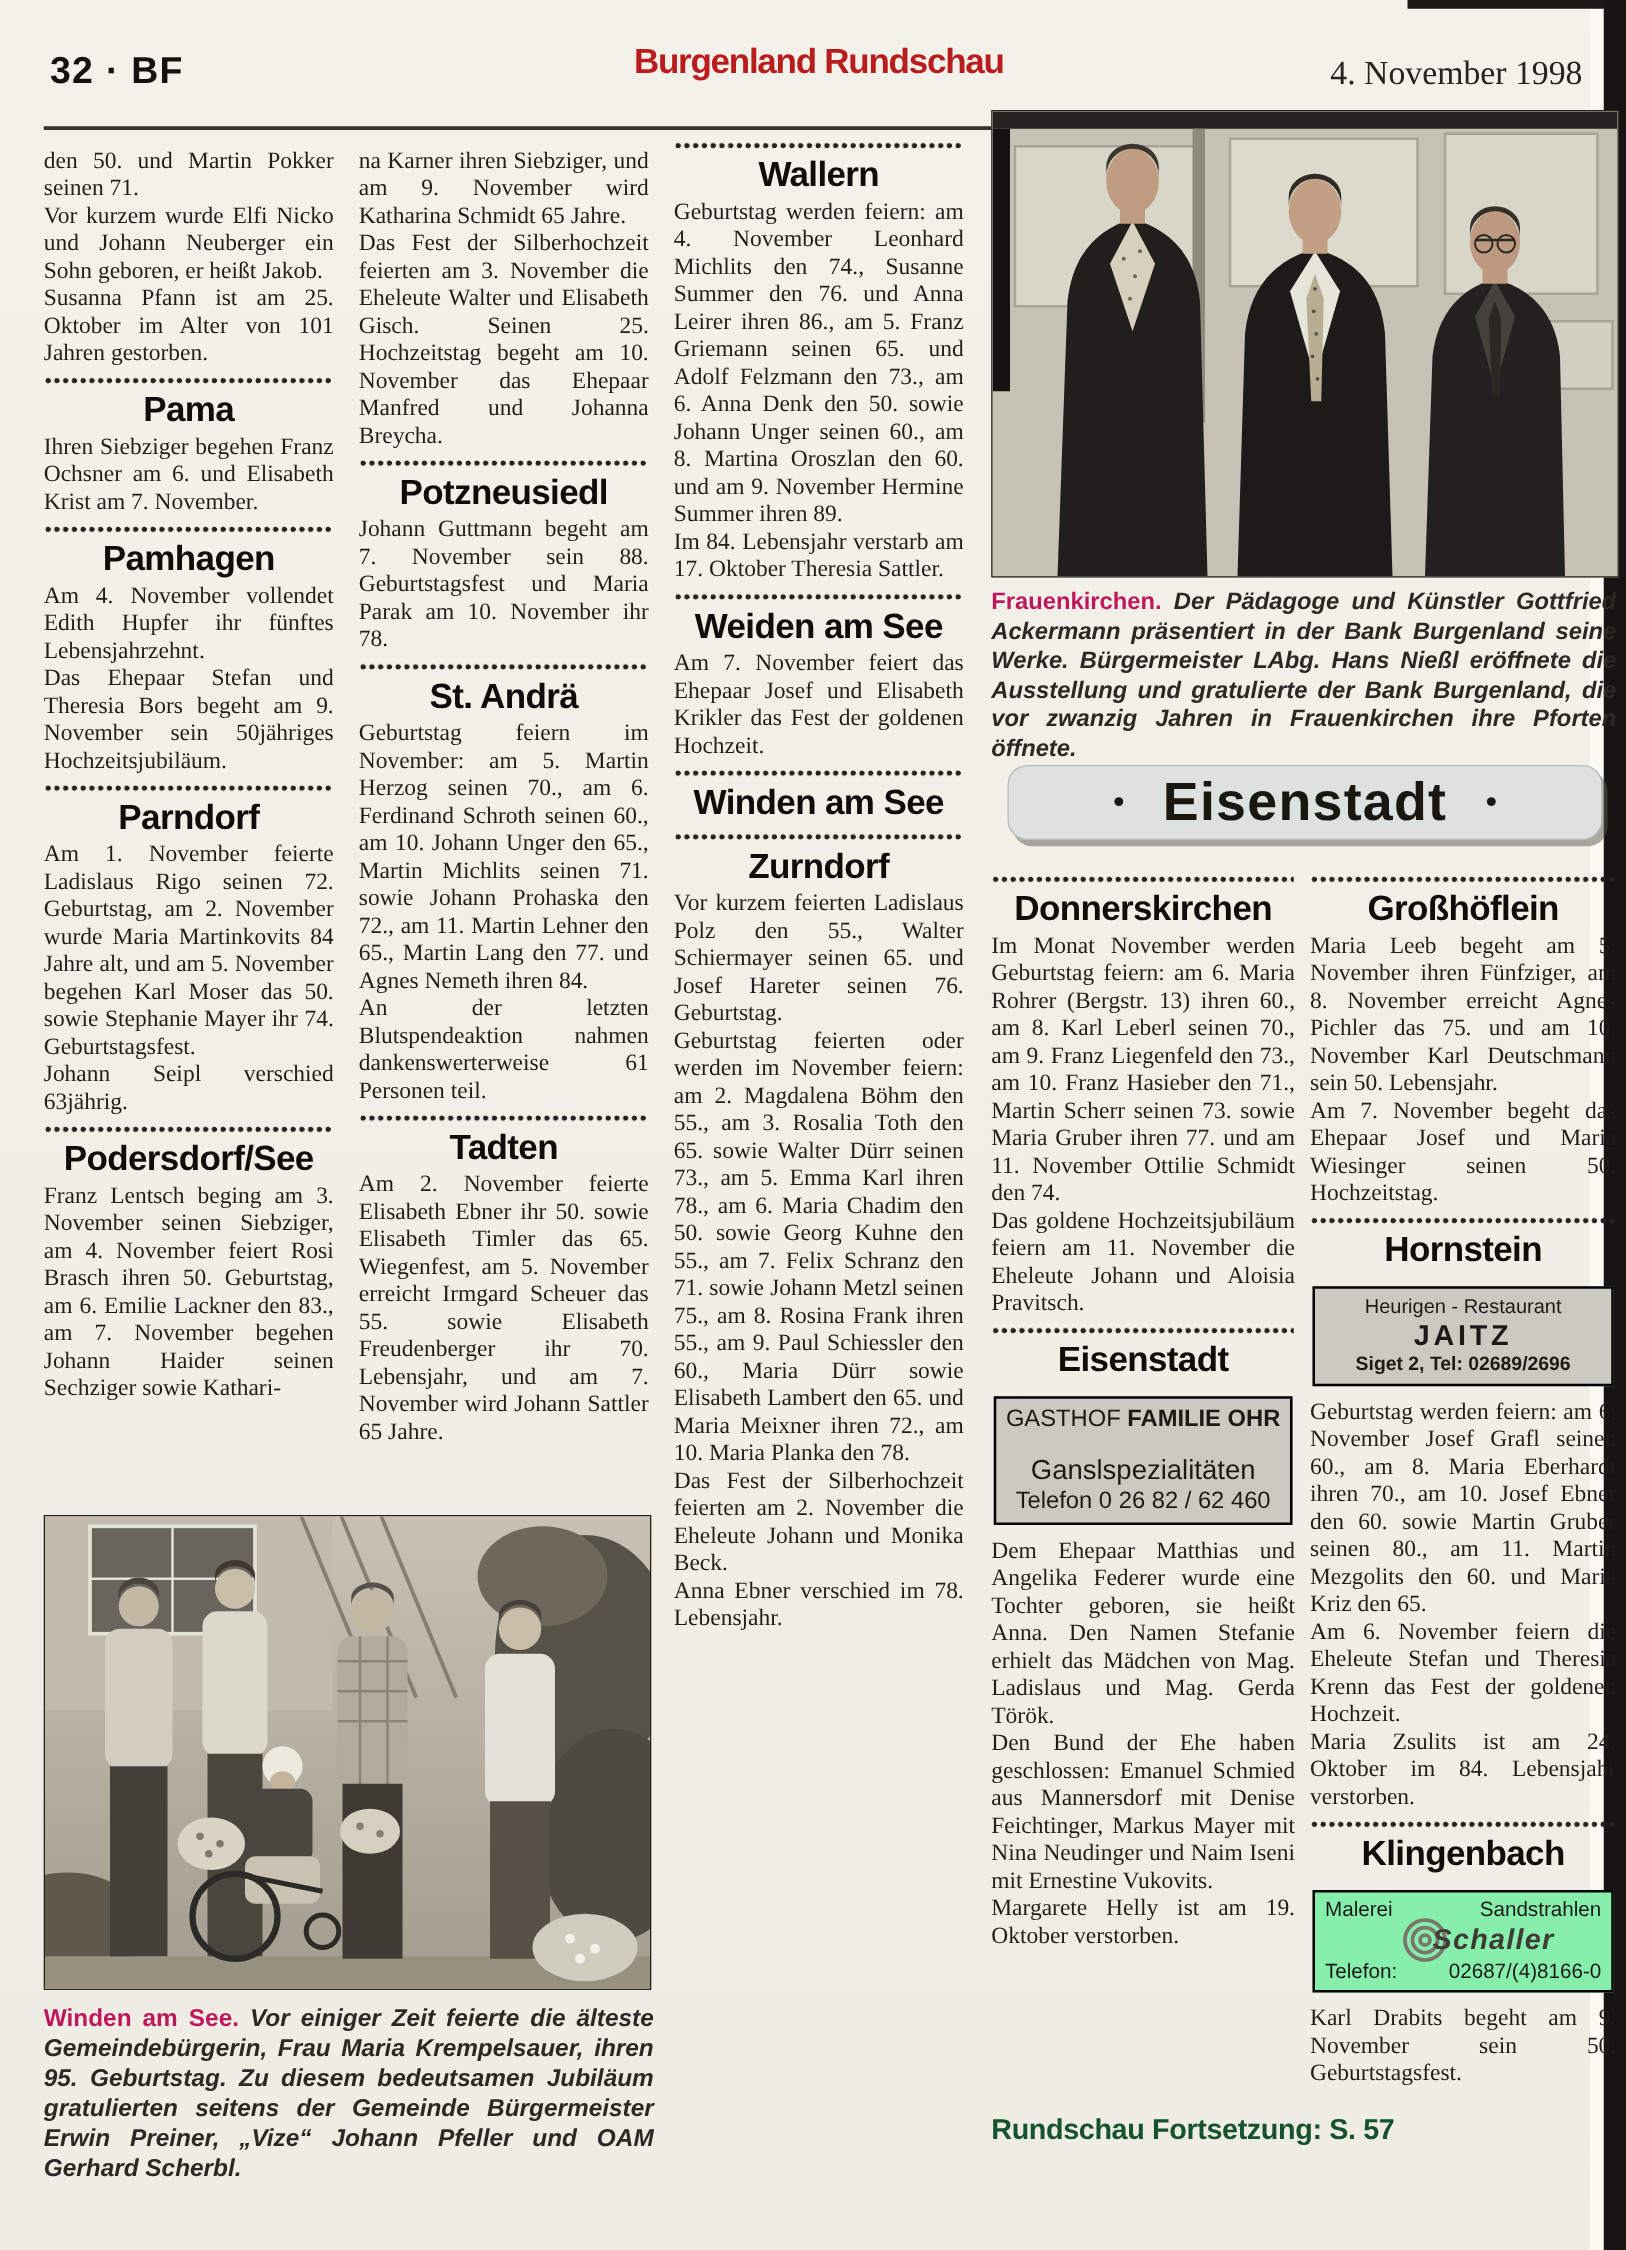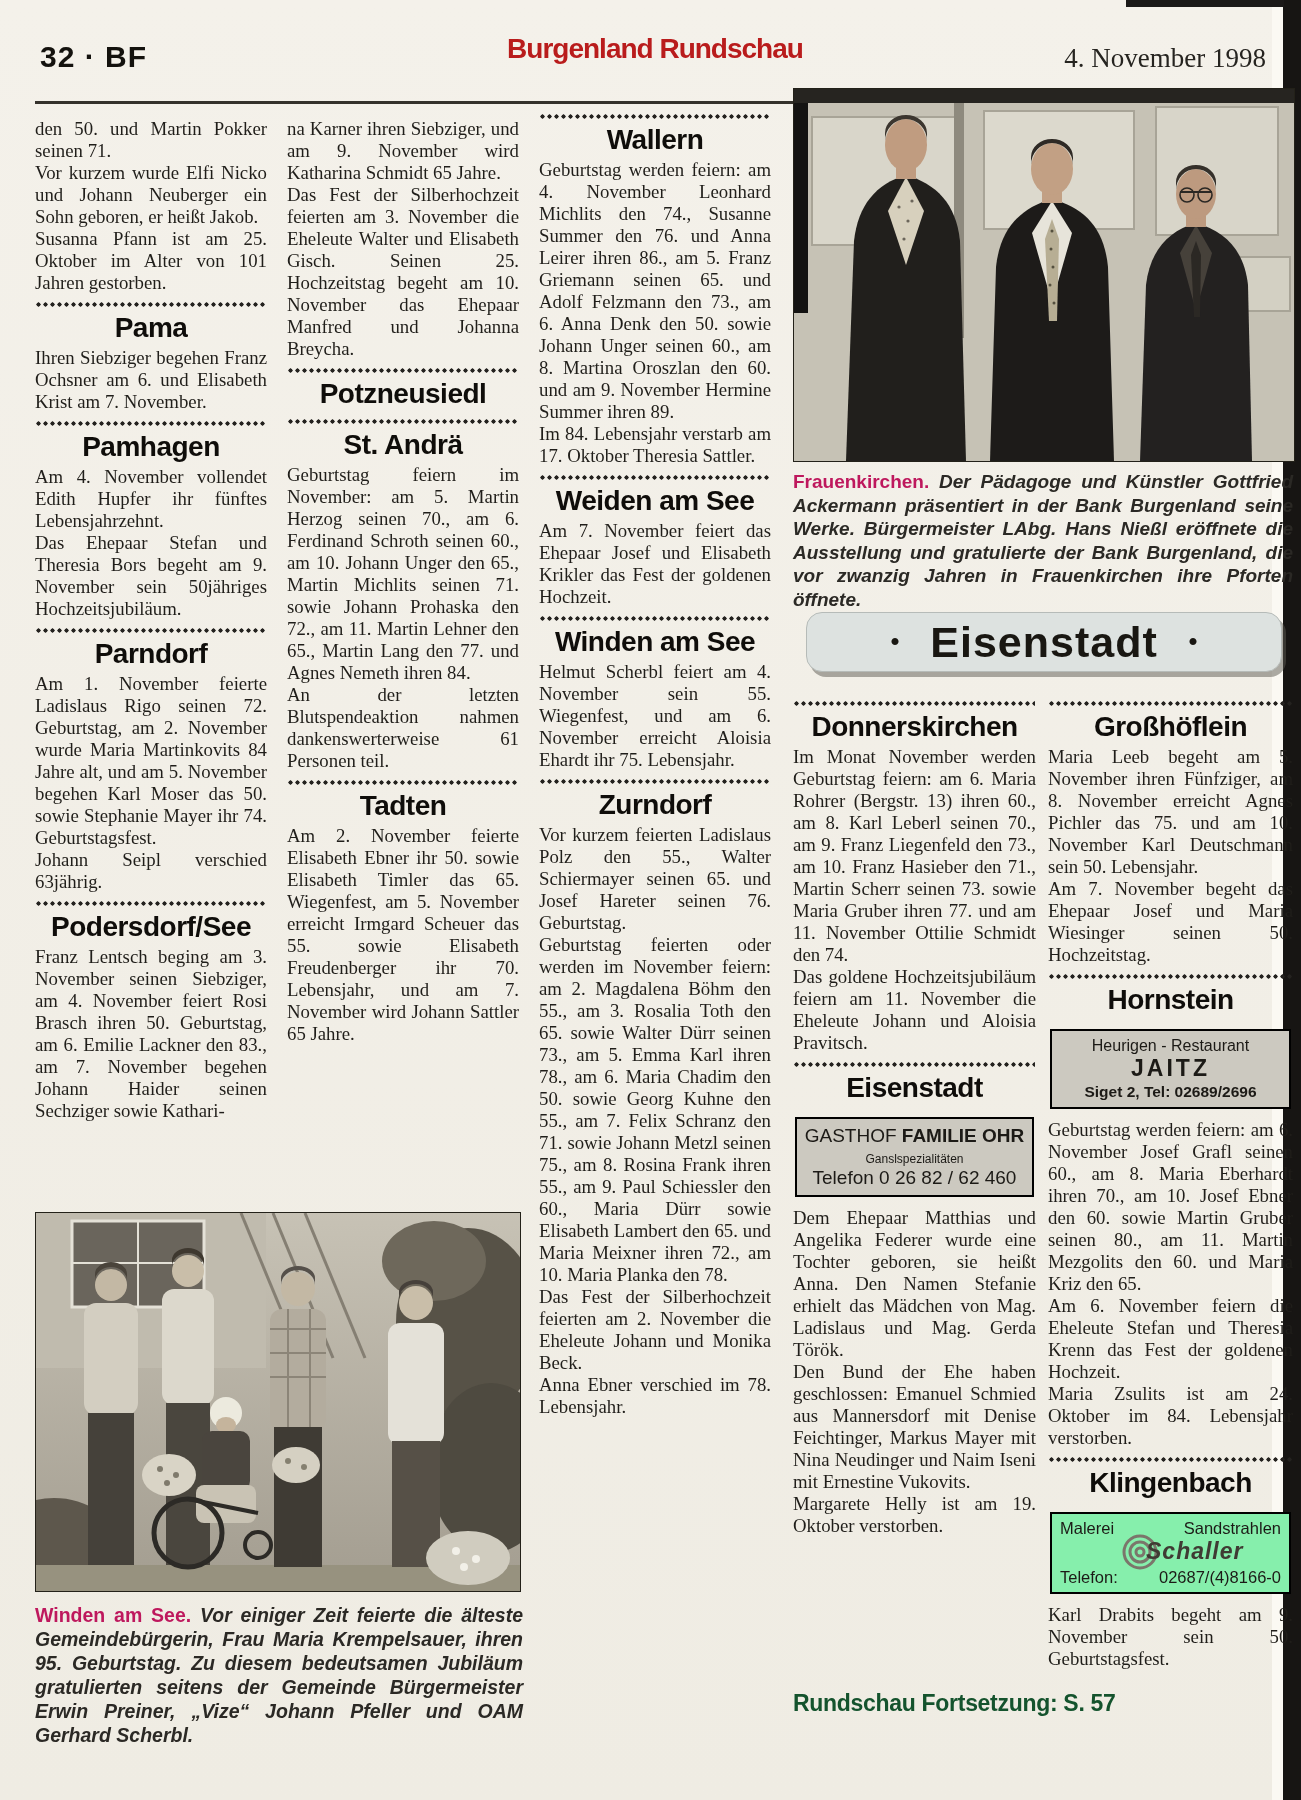--- a/index.html
+++ b/index.html
@@ -31,21 +31,21 @@
   .cap b{font-style:normal;font-weight:700;color:#be185d;}
   .cap .capi{font-style:italic;font-weight:600;}
   
   .banner{position:absolute;left:806px;top:612px;width:474px;height:58px;background:#dde2e0;border:1px solid #b6bbb8;border-radius:16px;box-shadow:4px 5px 0 rgba(92,90,82,.5);display:flex;align-items:center;justify-content:center;gap:30px;}
   .blabel{font-family:"Liberation Sans",sans-serif;font-weight:700;font-size:43px;letter-spacing:1px;color:#191712;}
   .bdot{font-size:30px;color:#191712;line-height:1;}
   
   .ad{border:2px solid #000000;background:#ccc9c0;text-align:center;font-family:"Liberation Sans","DejaVu Sans",sans-serif;color:#1c1a16;margin:12px 2px 10px;padding:6px 4px;}
   .ad-l1{font-size:19px;}
   .ad-l1 b{font-weight:700;}
-  .ad-l2{font-size:12px;margin-top:5px;}
+  .ad-l2{font-size:22px;margin-top:16px;}
   .ad-l3{font-size:19px;margin-top:1px;}
   .ad-jaitz .ad-l1{font-size:16px;}
   .ad-jaitz .ad-l2{font-weight:700;font-size:23px;letter-spacing:3px;margin-top:0;}
   .ad-jaitz .ad-l3{font-size:15.5px;font-weight:700;margin-top:1px;}
   .ad-schaller{background:#86efac;padding:5px 8px;position:relative;}
   .ad-schaller .row{display:flex;justify-content:space-between;font-size:16.5px;}
   .schaller-logo{position:relative;height:30px;}
   .schaller-logo svg{position:absolute;left:58px;top:-6px;}
   .logotext{position:absolute;left:86px;top:0px;font-weight:700;font-style:italic;font-size:23px;letter-spacing:1px;color:#3f3b33;}
   .fortsetzung{position:absolute;left:793px;top:1690px;font-family:"Liberation Sans",sans-serif;font-weight:700;font-size:23px;letter-spacing:-0.3px;color:#14532d;}
@@ -82,40 +82,40 @@
   <div class="dotrule"></div>
   <h2 class="town">Podersdorf/See</h2>
   <p class="bt">Franz Lentsch beging am 3. November seinen Siebziger, am 4. November feiert Rosi Brasch ihren 50. Geburtstag, am 6. Emilie Lackner den 83., am 7. November begehen Johann Haider seinen Sechziger sowie Kathari-</p>
 </div>
 
 <div class="col" style="left:287px;top:118px;width:232px;height:1090px;">
   <p class="bt">na Karner ihren Siebziger, und am 9. November wird Katharina Schmidt 65 Jahre.</p>
   <p class="bt">Das Fest der Silberhochzeit feierten am 3. November die Eheleute Walter und Elisabeth Gisch. Seinen 25. Hochzeitstag begeht am 10. November das Ehepaar Manfred und Johanna Breycha.</p>
   <div class="dotrule"></div>
   <h2 class="town">Potzneusiedl</h2>
+  <p class="bt">Johann Guttmann begeht am 7. November sein 88. Geburtstagsfest und Maria Parak am 10. November ihr 78.</p>
   <div class="dotrule"></div>
   <h2 class="town">St. Andrä</h2>
   <p class="bt">Geburtstag feiern im November: am 5. Martin Herzog seinen 70., am 6. Ferdinand Schroth seinen 60., am 10. Johann Unger den 65., Martin Michlits seinen 71. sowie Johann Prohaska den 72., am 11. Martin Lehner den 65., Martin Lang den 77. und Agnes Nemeth ihren 84.</p>
   <p class="bt">An der letzten Blutspendeaktion nahmen dankenswerterweise 61 Personen teil.</p>
   <div class="dotrule"></div>
   <h2 class="town">Tadten</h2>
   <p class="bt">Am 2. November feierte Elisabeth Ebner ihr 50. sowie Elisabeth Timler das 65. Wiegenfest, am 5. November erreicht Irmgard Scheuer das 55. sowie Elisabeth Freudenberger ihr 70. Lebensjahr, und am 7. November wird Johann Sattler 65 Jahre.</p>
 </div>
 
 <div class="col" style="left:539px;top:106px;width:232px;height:1612px;">
   <div class="dotrule"></div>
   <h2 class="town">Wallern</h2>
   <p class="bt">Geburtstag werden feiern: am 4. November Leonhard Michlits den 74., Susanne Summer den 76. und Anna Leirer ihren 86., am 5. Franz Griemann seinen 65. und Adolf Felzmann den 73., am 6. Anna Denk den 50. sowie Johann Unger seinen 60., am 8. Martina Oroszlan den 60. und am 9. November Hermine Summer ihren 89.</p>
   <p class="bt">Im 84. Lebensjahr verstarb am 17. Oktober Theresia Sattler.</p>
   <div class="dotrule"></div>
   <h2 class="town">Weiden am See</h2>
   <p class="bt">Am 7. November feiert das Ehepaar Josef und Elisabeth Krikler das Fest der goldenen Hochzeit.</p>
   <div class="dotrule"></div>
   <h2 class="town">Winden am See</h2>
-  <p class="bt">Helmut Scherbl feiert am 4. November sein 55. Wiegenfest, und am 6. November erreicht Aloisia Ehardt ihr 75. Lebensjahr.</p>
   <div class="dotrule"></div>
   <h2 class="town">Zurndorf</h2>
   <p class="bt">Vor kurzem feierten Ladislaus Polz den 55., Walter Schiermayer seinen 65. und Josef Hareter seinen 76. Geburtstag.</p>
   <p class="bt">Geburtstag feierten oder werden im November feiern: am 2. Magdalena Böhm den 55., am 3. Rosalia Toth den 65. sowie Walter Dürr seinen 73., am 5. Emma Karl ihren 78., am 6. Maria Chadim den 50. sowie Georg Kuhne den 55., am 7. Felix Schranz den 71. sowie Johann Metzl seinen 75., am 8. Rosina Frank ihren 55., am 9. Paul Schiessler den 60., Maria Dürr sowie Elisabeth Lambert den 65. und Maria Meixner ihren 72., am 10. Maria Planka den 78.</p>
   <p class="bt">Das Fest der Silberhochzeit feierten am 2. November die Eheleute Johann und Monika Beck.</p>
   <p class="bt">Anna Ebner verschied im 78. Lebensjahr.</p>
 </div>
 
 <figure class="photo" style="left:793px;top:88px;width:500px;height:372px;">
   <svg width="500" height="372" viewBox="0 0 500 372">

